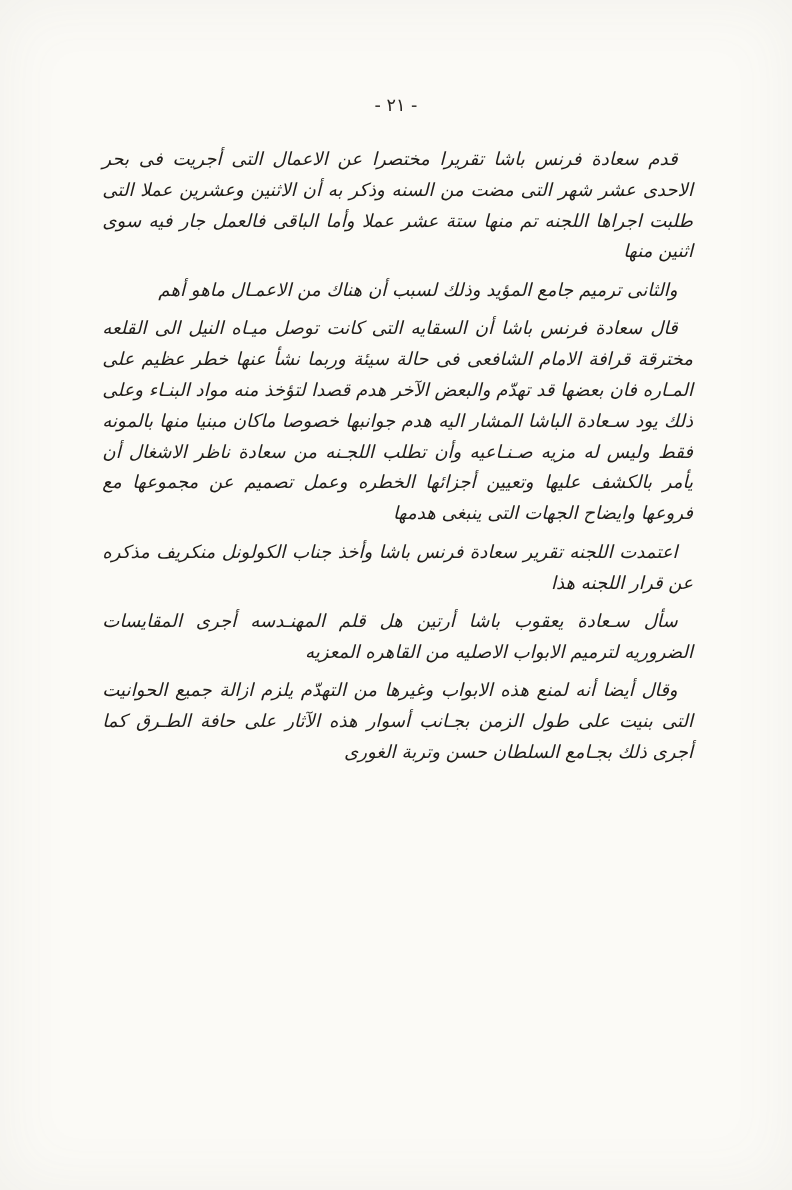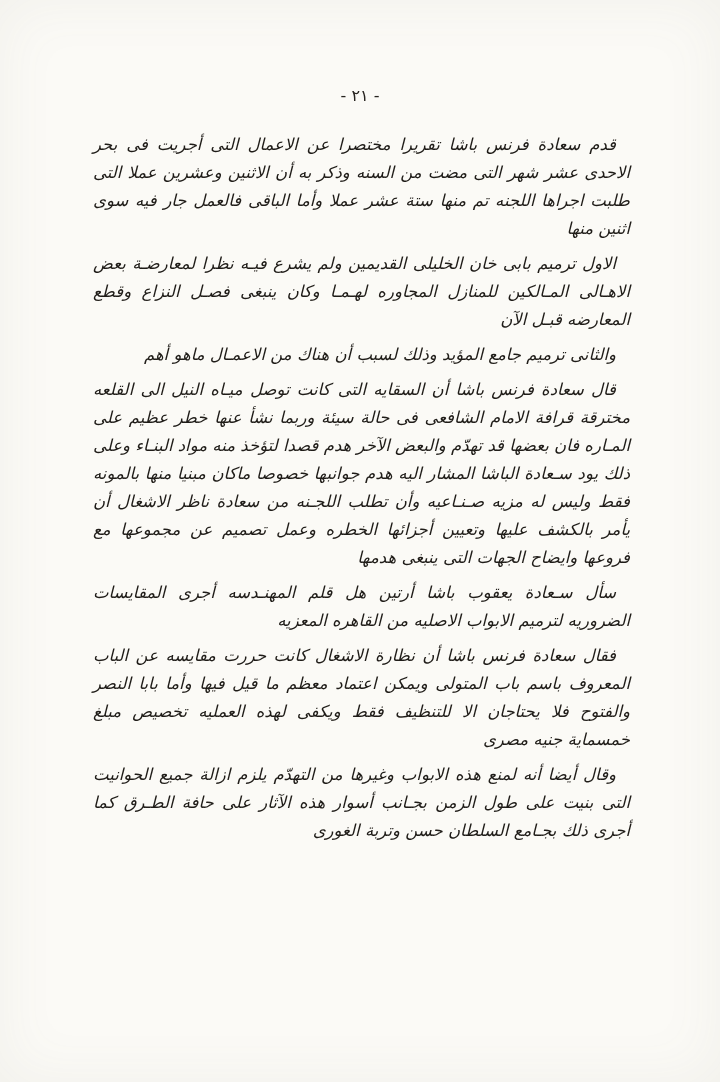--- a/index.html
+++ b/index.html
@@ -58,21 +58,20 @@
 </style>
 </head>
 <body>
 
 <div class="scan-page">
 
   <div class="page-number">- ٢١ -</div>
 
   <div class="text-block">
     <p>قدم سعادة فرنس باشا تقريرا مختصرا عن الاعمال التى أجريت فى بحر الاحدى عشر شهر التى مضت من السنه وذكر به أن الاثنين وعشرين عملا التى طلبت اجراها اللجنه تم منها ستة عشر عملا وأما الباقى فالعمل جار فيه سوى اثنين منها</p>
-    <p>الاول ترميم بابى خان الخليلى القديمين ولم يشرع فيـه نظرا لمعارضـة بعض الاهـالى المـالكين للمنازل المجاوره لهـمـا وكان ينبغى فصـل النزاع وقطع المعارضه قبـل الآن</p>
     <p>والثانى ترميم جامع المؤيد وذلك لسبب أن هناك من الاعمـال ماهو أهم</p>
     <p>قال سعادة فرنس باشا أن السقايه التى كانت توصل ميـاه النيل الى القلعه مخترقة قرافة الامام الشافعى فى حالة سيئة وربما نشأ عنها خطر عظيم على المـاره فان بعضها قد تهدّم والبعض الآخر هدم قصدا لتؤخذ منه مواد البنـاء وعلى ذلك يود سـعادة الباشا المشار اليه هدم جوانبها خصوصا ماكان مبنيا منها بالمونه فقط وليس له مزيه صـنـاعيه وأن تطلب اللجـنه من سعادة ناظر الاشغال أن يأمر بالكشف عليها وتعيين أجزائها الخطره وعمل تصميم عن مجموعها مع فروعها وايضاح الجهات التى ينبغى هدمها</p>
+    <p>اعتمدت اللجنه تقرير سعادة فرنس باشا وأخذ جناب الكولونل منكريف مذكره عن قرار اللجنه هذا</p>
     <p>سأل سـعادة يعقوب باشا أرتين هل قلم المهنـدسه أجرى المقايسات الضروريه لترميم الابواب الاصليه من القاهره المعزيه</p>
-    <p>فقال سعادة فرنس باشا أن نظارة الاشغال كانت حررت مقايسه عن الباب المعروف باسم باب المتولى ويمكن اعتماد معظم ما قيل فيها وأما بابا النصر والفتوح فلا يحتاجان الا للتنظيف فقط ويكفى لهذه العمليه تخصيص مبلغ خمسماية جنيه مصرى</p>
     <p>وقال أيضا أنه لمنع هذه الابواب وغيرها من التهدّم يلزم ازالة جميع الحوانيت التى بنيت على طول الزمن بجـانب أسوار هذه الآثار على حافة الطـرق كما أجرى ذلك بجـامع السلطان حسن وتربة الغورى</p>
   </div>
 
 </div>
 
 </body></html>

